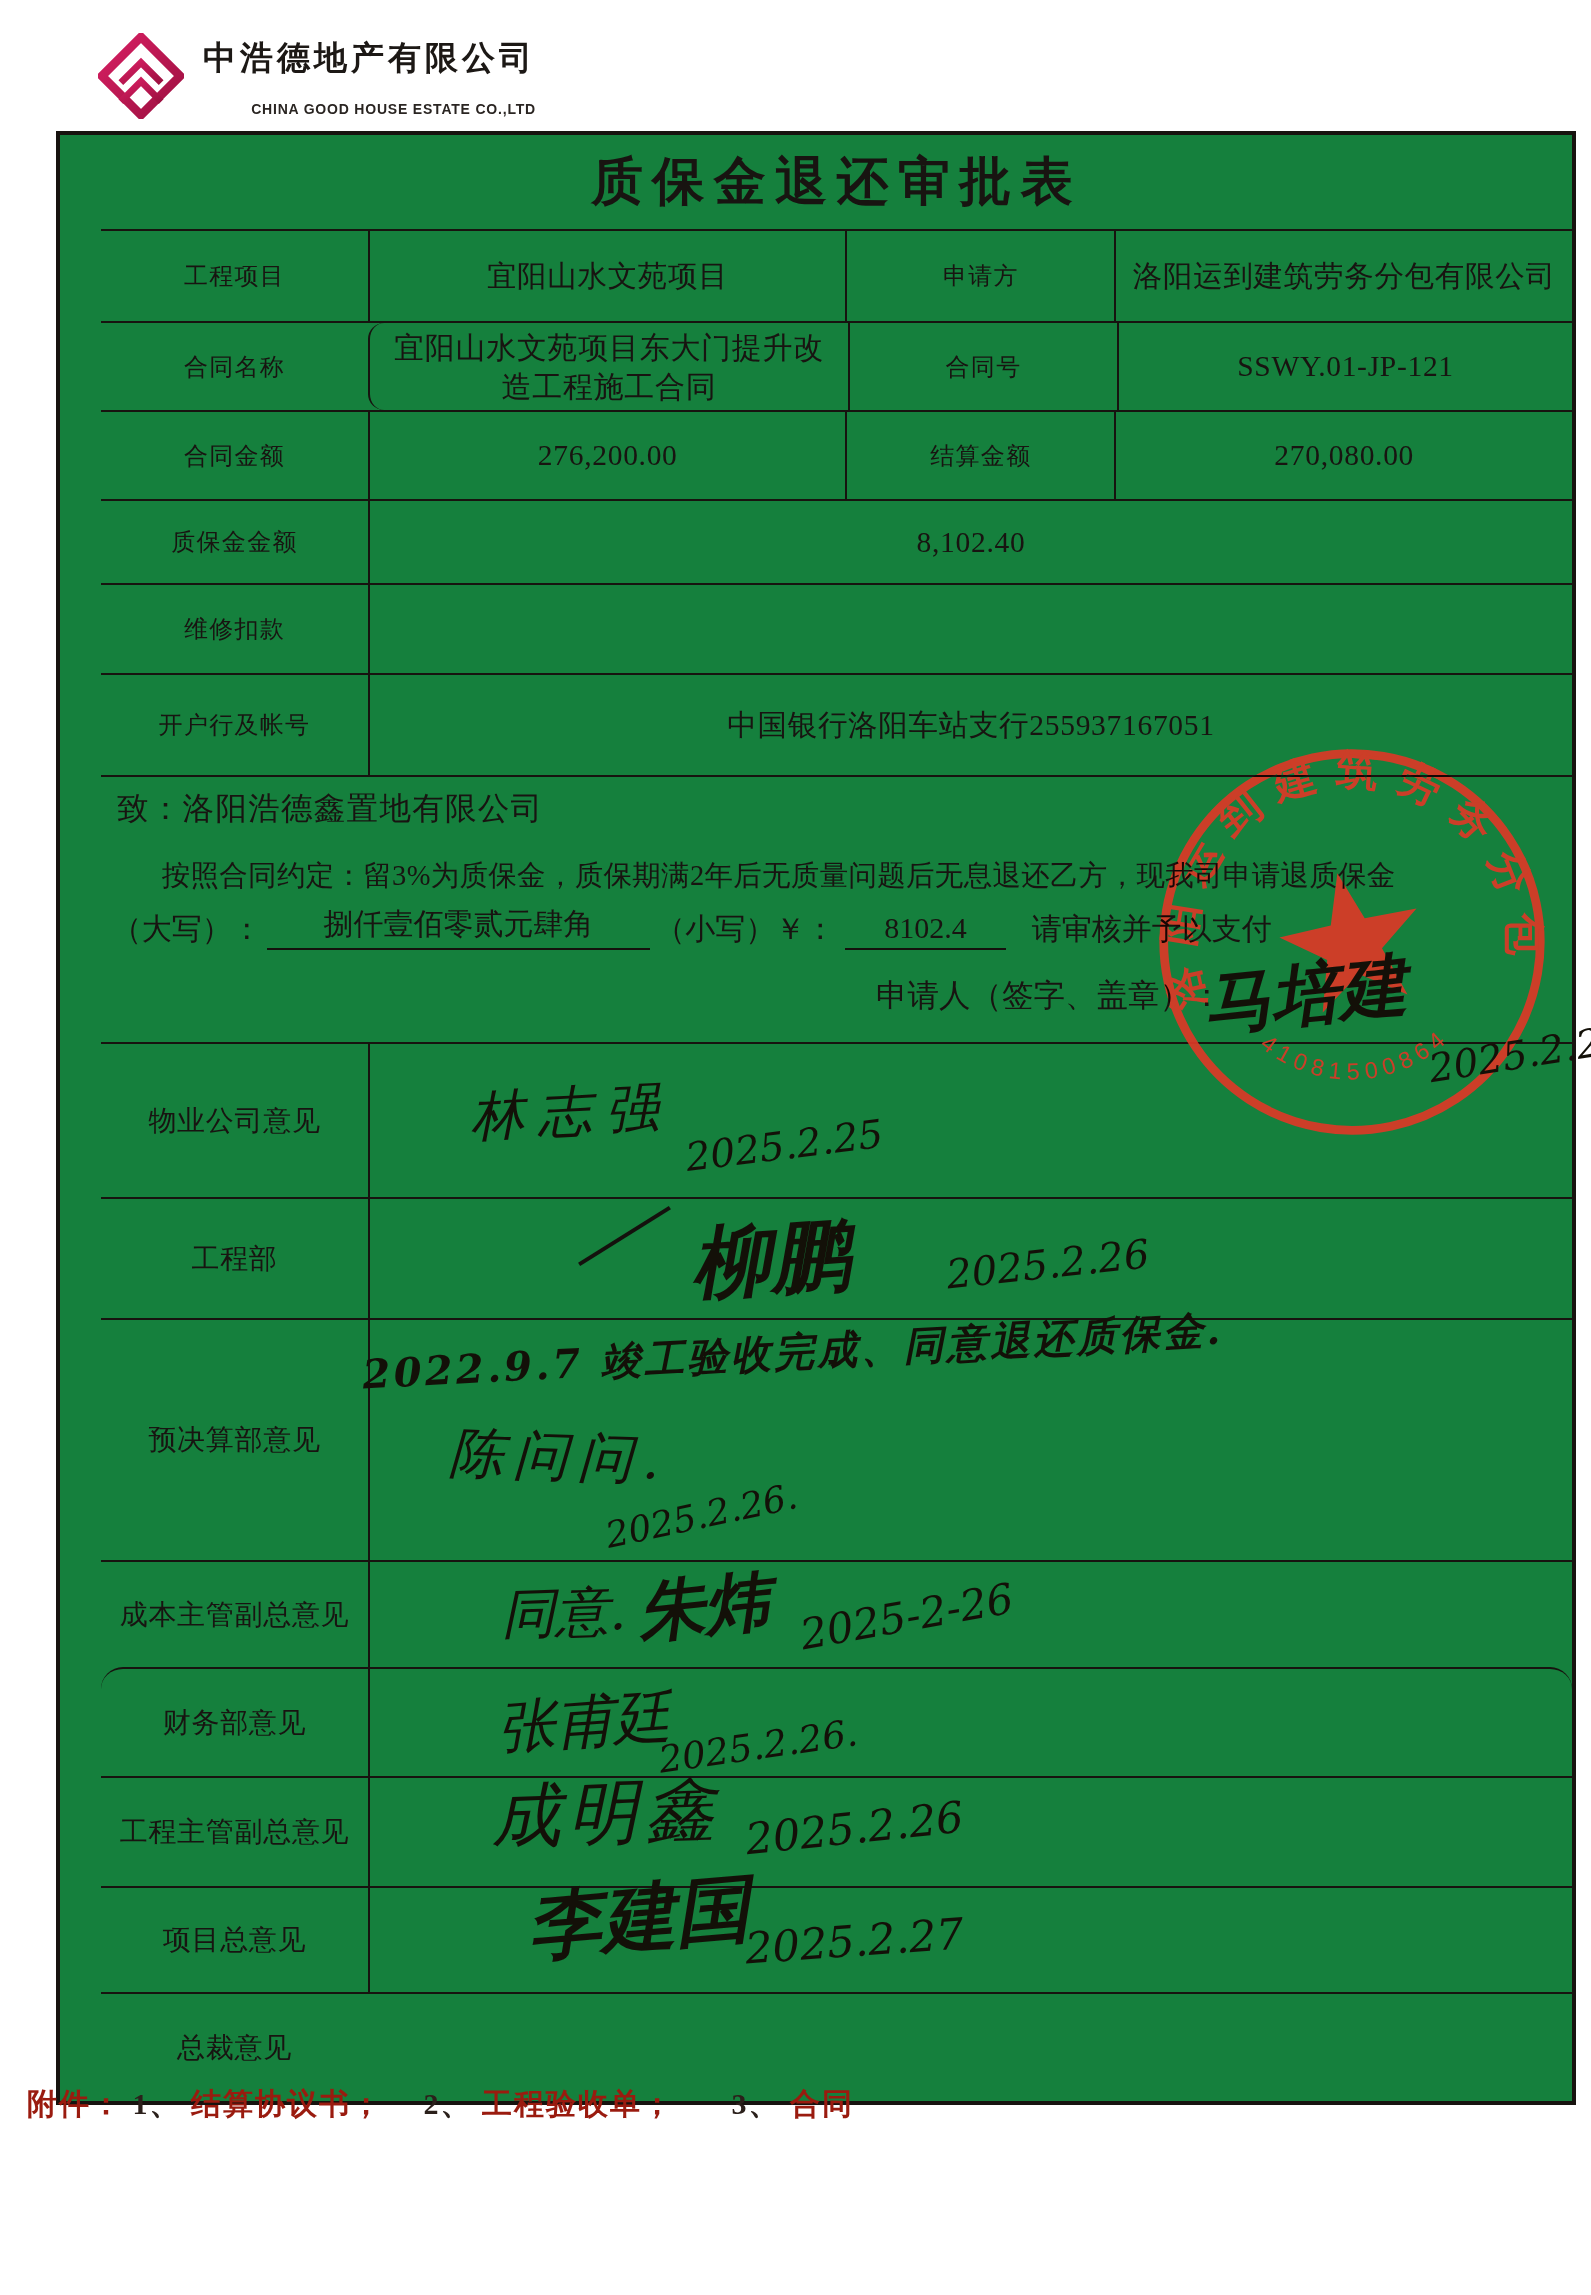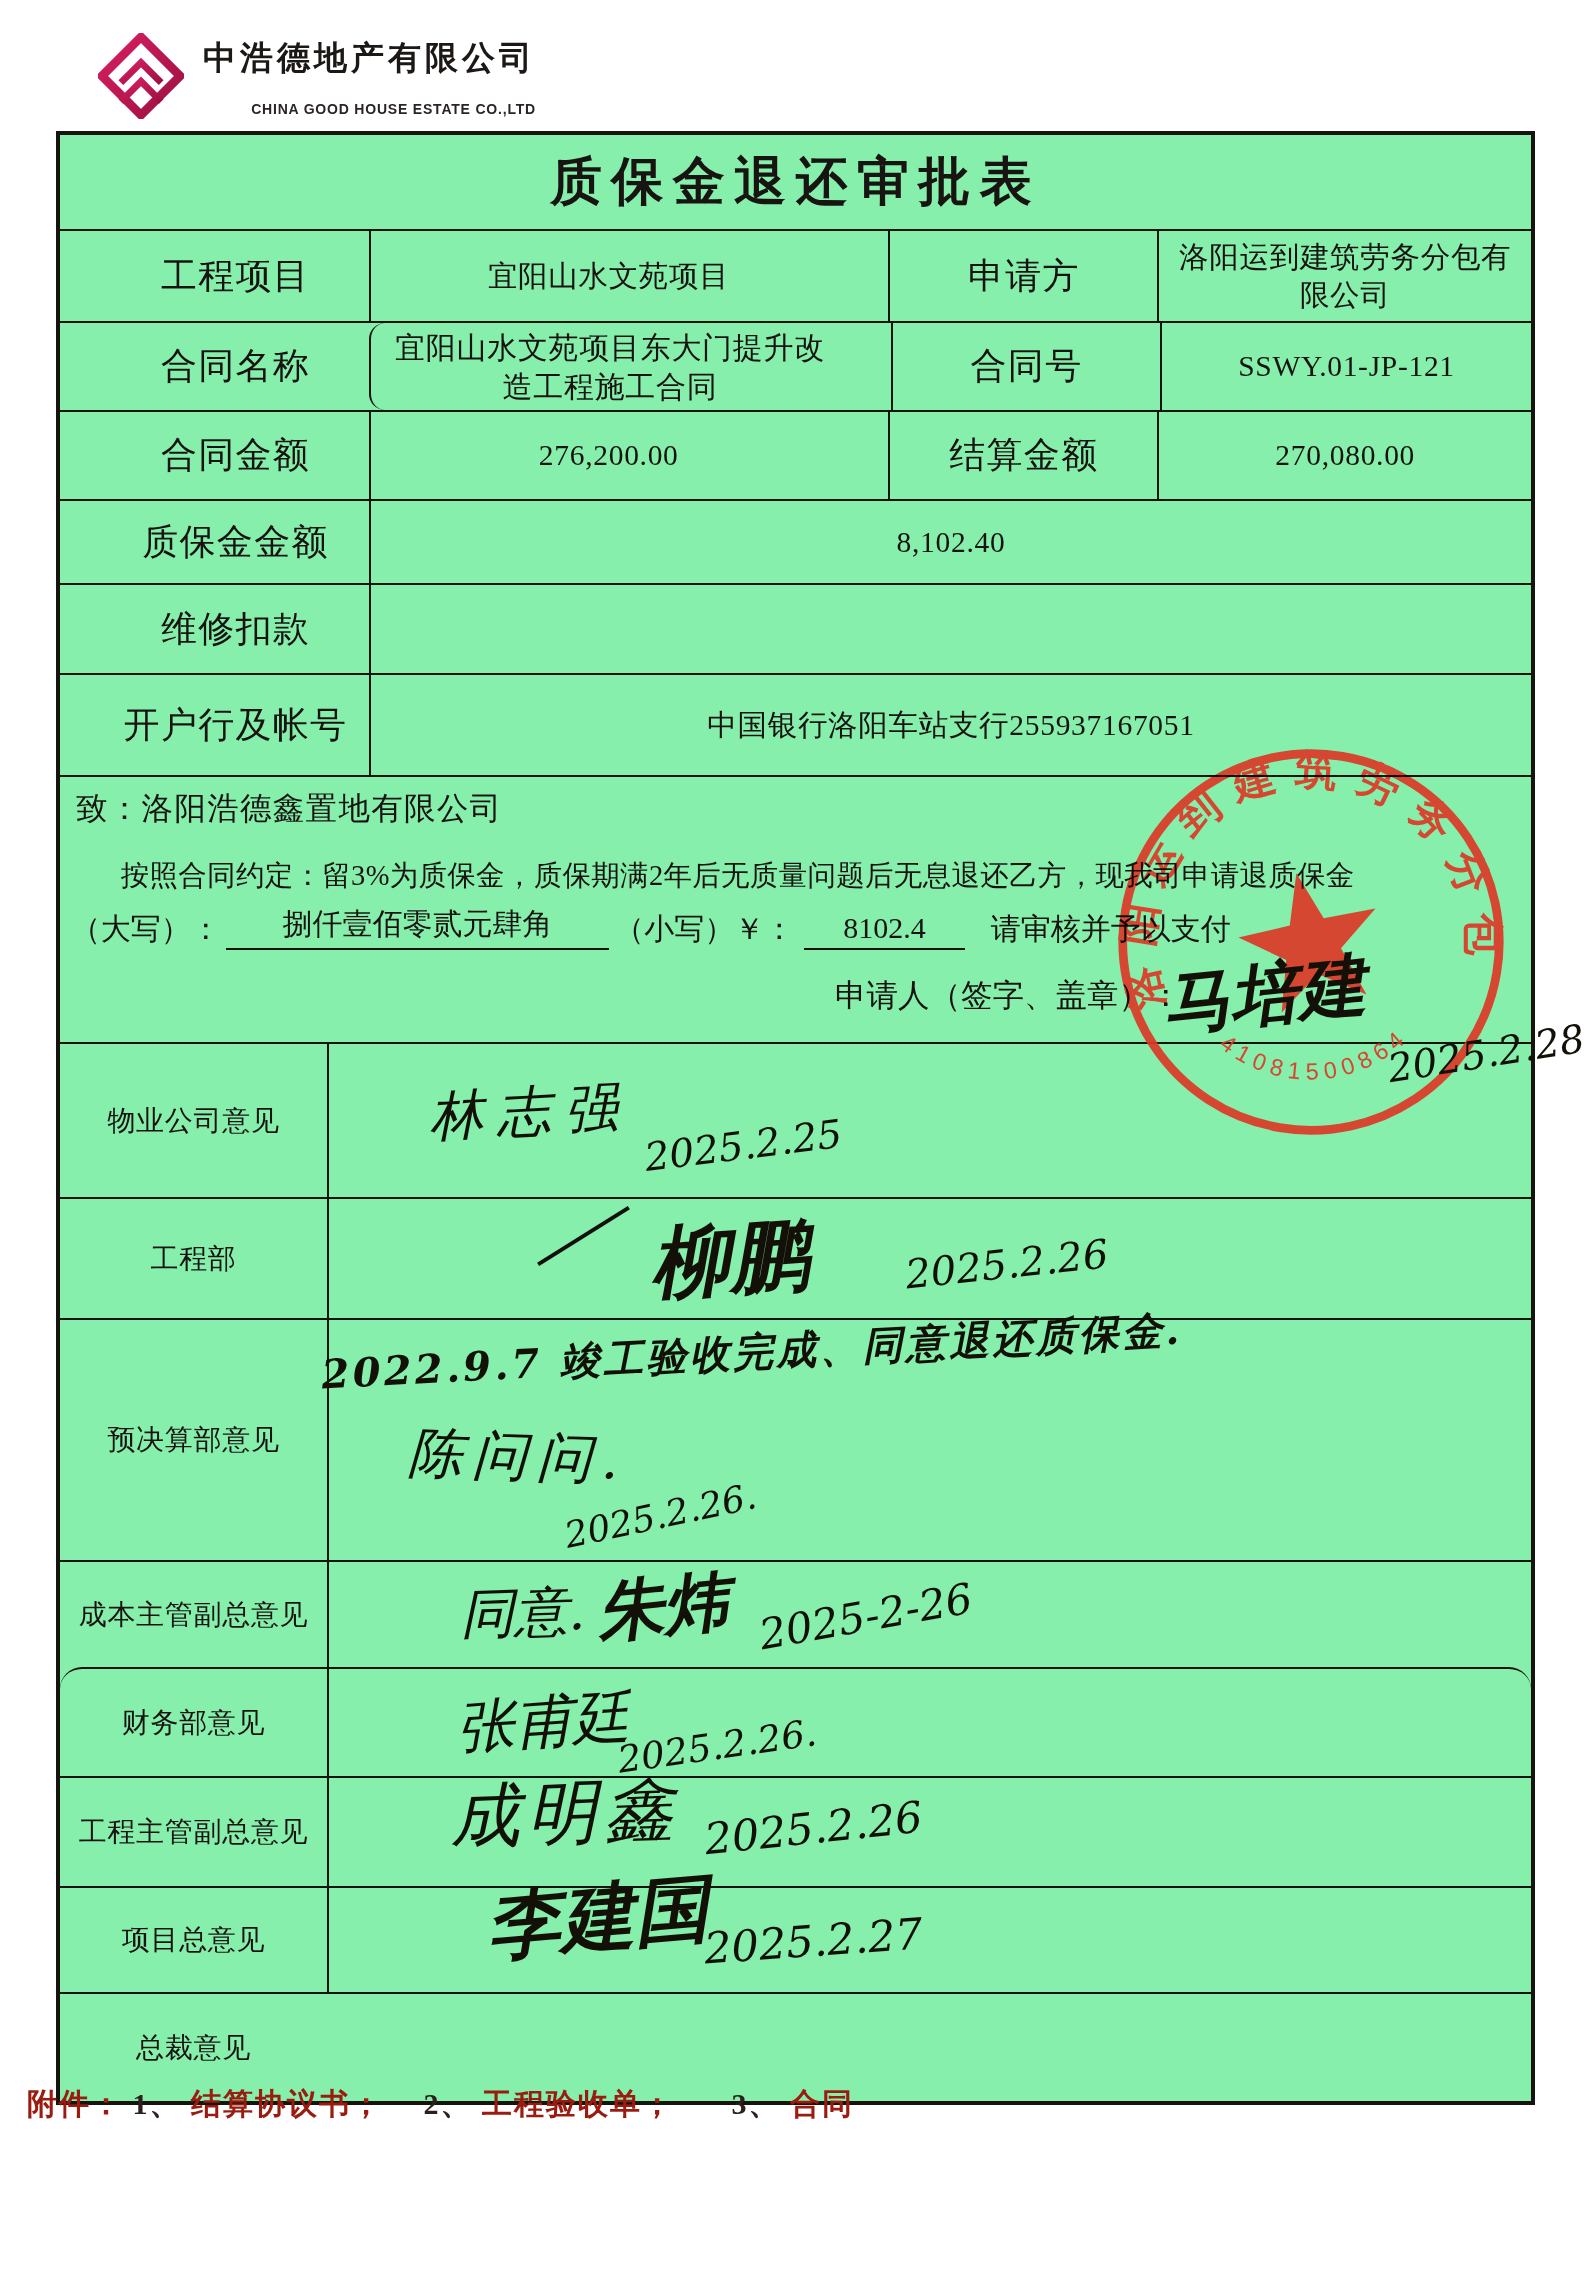--- a/index.html
+++ b/index.html
@@ -7,31 +7,31 @@
     width:1591px;height:2295px;background:#ffffff;position:relative;
     font-family:"Liberation Serif", serif;color:#181411;
     -webkit-font-smoothing:antialiased;
   }
   
   .brand{position:absolute;left:98px;top:33px;display:flex;align-items:center;gap:19px;}
   .brand-logo{width:86px;height:86px;flex:0 0 auto;}
   .brand-cn{font-size:33px;font-weight:bold;letter-spacing:4px;font-family:"Liberation Sans",sans-serif;color:#1c1815;}
   .brand-en{font-size:14px;font-weight:bold;letter-spacing:0.8px;margin-top:20px;font-family:"Liberation Sans",sans-serif;color:#2a2522;text-align:right;}
   
-  .form-table{position:absolute;left:56px;top:131px;width:1471px;border:4.7px solid #17130f;background:#86efac;}
+  .form-table{position:absolute;left:56px;top:131px;width:1471px;border:4.7px solid #17130f;background:#15803d;padding-left:41px;}
   .row{position:relative;display:flex;border-top:2.7px solid #17130f;overflow:visible;}
   .row:first-child{border-top:none;}
   .cell{border-left:2px solid #17130f;display:flex;align-items:center;justify-content:center;
         text-align:center;overflow:visible;position:relative;}
   .cell:first-child{border-left:none;}
   .w1{width:267px;flex:0 0 auto;}
   .w2{width:446px;flex:0 0 auto;}
   .w3{width:267px;flex:0 0 auto;}
   .w4{flex:1;}
-  .lab{font-size:36px;letter-spacing:1.3px;margin-left:42px;}
+  .lab{font-size:24px;letter-spacing:1.3px;}
   .val{font-size:29.5px;letter-spacing:0.7px;line-height:1.3;padding:0 14.7px;}
   .title-row{height:94px;align-items:center;justify-content:center;
              font-size:52px;font-weight:bold;letter-spacing:9.4px;}
   .h-r1{height:90px;}.h-r2{height:87px;}.h-r3{height:87px;}
   .h-r4{height:82px;}.h-r5{height:88px;}.h-r6{height:100px;}
   
   .apply-section{display:block;height:265px;position:relative;overflow:visible;z-index:4;}
   .to-line{position:absolute;left:16px;top:10.7px;font-size:31.5px;letter-spacing:1.3px;white-space:nowrap;}
   .body1{position:absolute;left:10.7px;top:80px;font-size:28.5px;white-space:nowrap;text-indent:50px;letter-spacing:0.3px;}
   .body2{position:absolute;left:10.7px;top:127px;font-size:30px;display:flex;align-items:flex-end;white-space:nowrap;}

